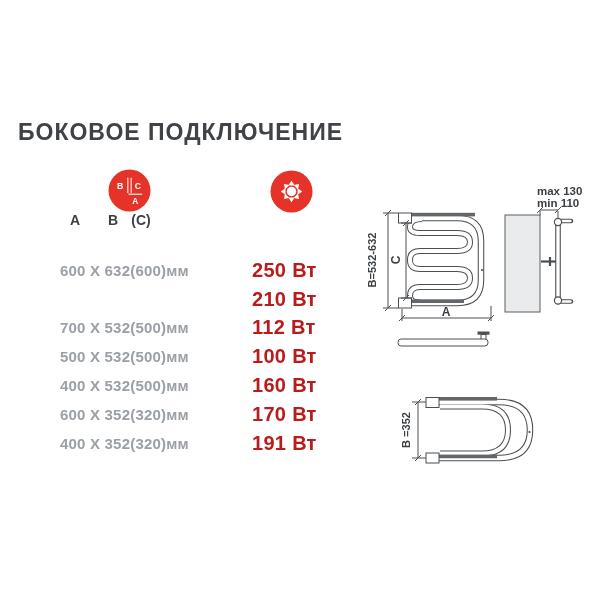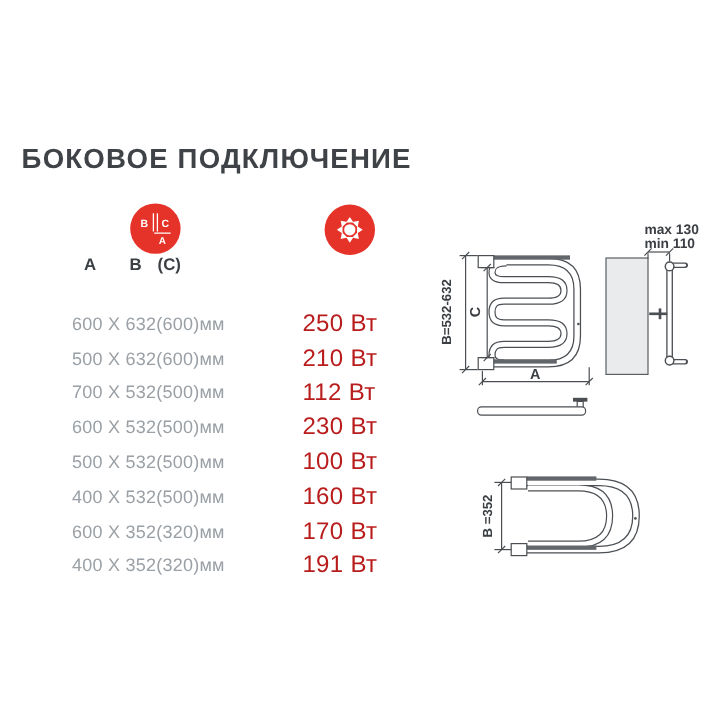--- a/index.html
+++ b/index.html
@@ -13,21 +13,21 @@
   }
   .legend-icon{position:absolute;width:43px;height:43px;}
   .icon-dim{left:108px;top:169px;}
   .icon-power{left:270px;top:170px;}
   .col-labels span{
     position:absolute;top:212px;transform:translateX(-50%);
     font-size:14px;font-weight:700;color:#3b3f43;
   }
   .col-a{left:75px;} .col-b{left:113px;} .col-c{left:141px;}
   .spec-table{position:absolute;left:60px;top:256px;width:280px;}
-  .spec-row{display:flex;align-items:center;height:28.8px;position:relative;}
+  .spec-row{display:flex;align-items:center;height:28.8px;position:relative;font-weight:bold;}
   .spec-size{font-size:15px;color:#9aa0a5;letter-spacing:0.2px;}
   .spec-power{position:absolute;left:192px;font-size:20px;color:#b91c1c;letter-spacing:0.3px;}
   .diagrams{position:absolute;left:360px;top:170px;}
   .dimtext{font-size:11px;font-weight:700;fill:#3b3f43;}
   .dimletter{font-size:12px;font-weight:700;fill:#3b3f43;}
   .sidetext{font-size:11.5px;font-weight:700;fill:#3b3f43;}
 </style>
 </head>
 <body>
 
@@ -66,33 +66,28 @@
     <span class="col-c">(C)</span>
   </div>
 
   <div class="spec-table" id="spec-table">
     <div class="spec-row">
       <span class="spec-size">600 X 632(600)мм</span>
       <span class="spec-power">250 Вт</span>
     </div>
 
     <div class="spec-row">
-      <span class="spec-size">500 X 632(600)мм</span>
       <span class="spec-power">210 Вт</span>
     </div>
 
     <div class="spec-row">
       <span class="spec-size">700 X 532(500)мм</span>
       <span class="spec-power">112 Вт</span>
     </div>
 
-    <div class="spec-row">
-      <span class="spec-size">600 X 532(500)мм</span>
-      <span class="spec-power">230 Вт</span>
-    </div>
 
     <div class="spec-row">
       <span class="spec-size">500 X 532(500)мм</span>
       <span class="spec-power">100 Вт</span>
     </div>
 
     <div class="spec-row">
       <span class="spec-size">400 X 532(500)мм</span>
       <span class="spec-power">160 Вт</span>
     </div>

